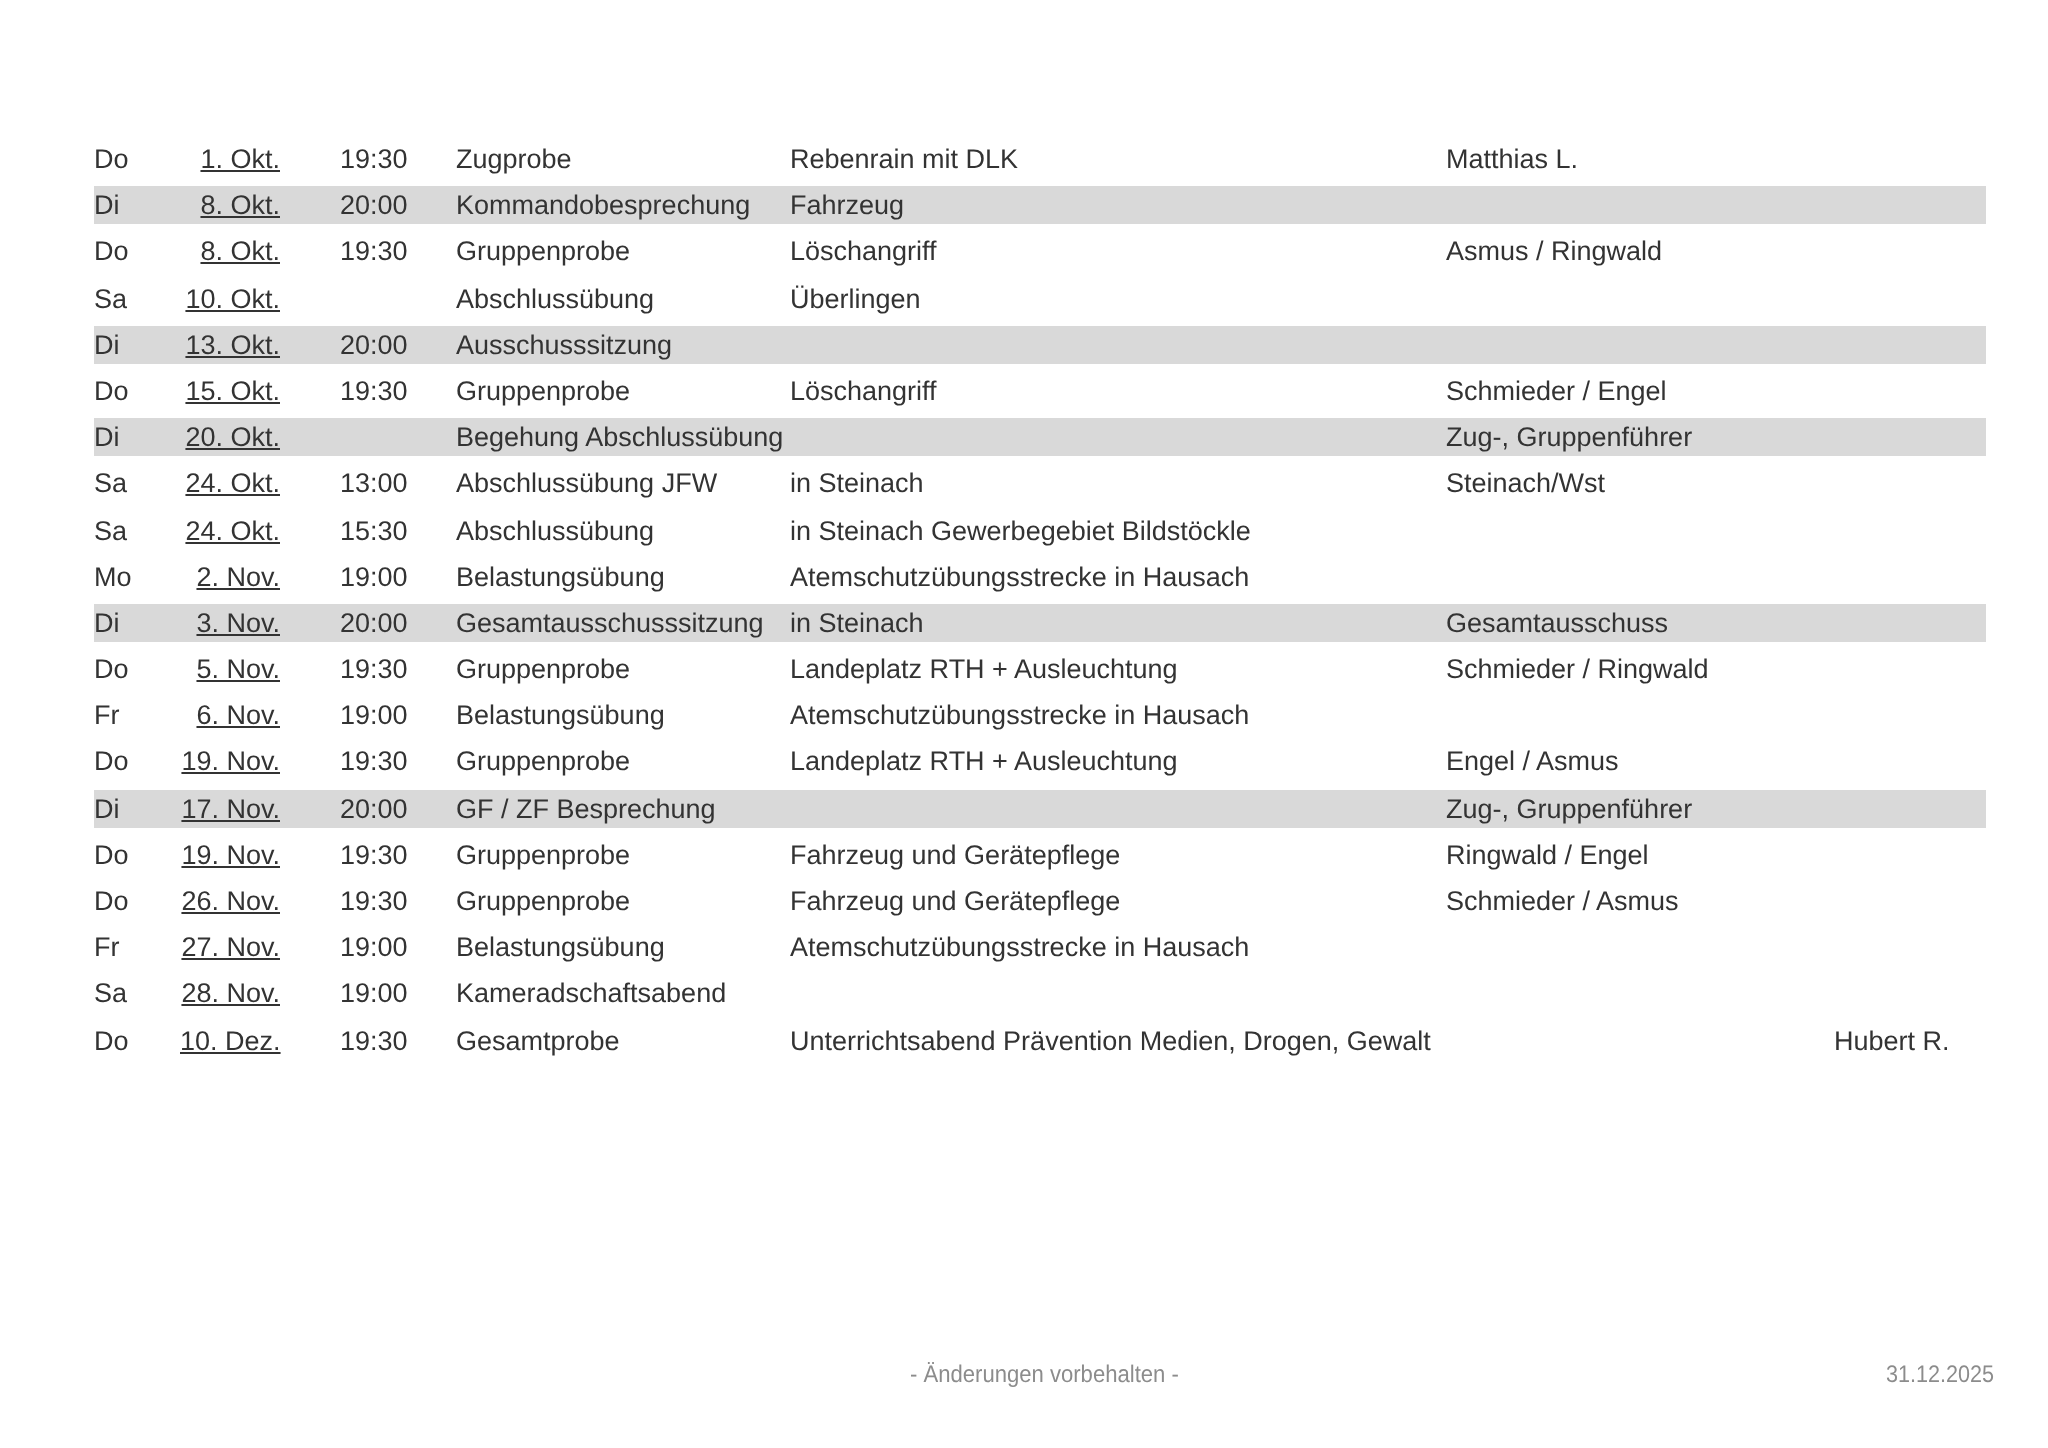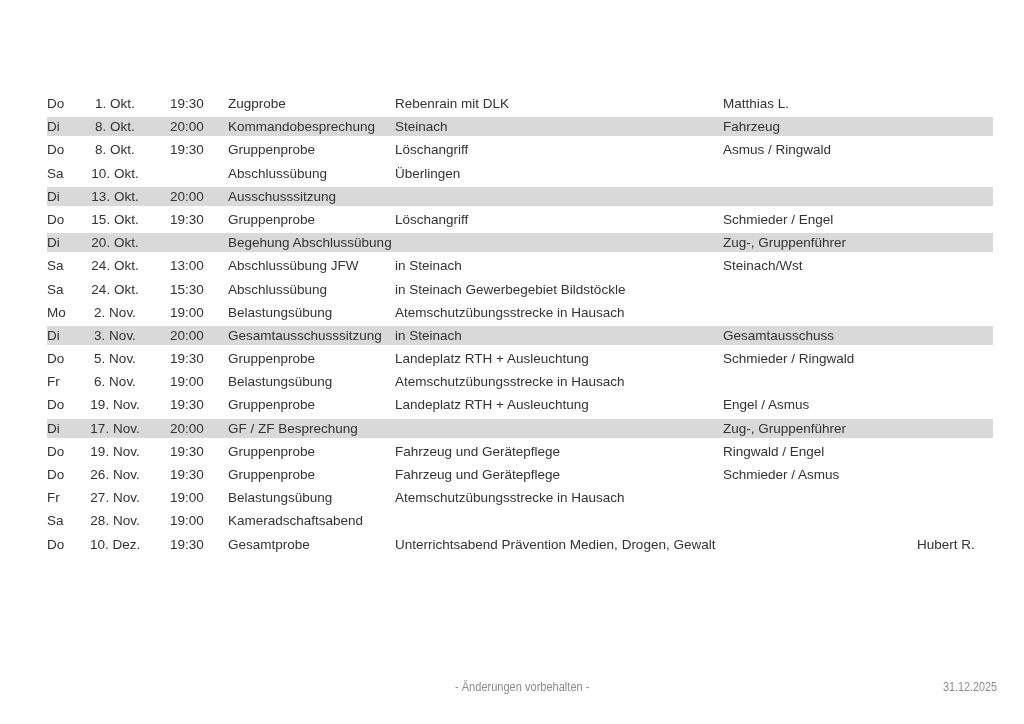--- a/index.html
+++ b/index.html
@@ -11,21 +11,21 @@
     width: 1024px;
     height: 724px;
     position: relative;
     overflow: hidden;
     font-family: "Liberation Sans", sans-serif;
     color: #333333;
   }
   .schedule-table {
     position: absolute;
     left: 47px;
-    top: 92px;
+    top: 68px;
     width: 946px;
   }
   .row {
     position: relative;
     height: 23.2px;
     display: grid;
     grid-template-columns: 43px 50px 88px 167px 328px 194px 76px;
     align-items: center;
     font-size: 13.5px;
     white-space: nowrap;
@@ -39,21 +39,21 @@
   .row.shaded::before {
     content: "";
     position: absolute;
     left: 0;
     right: 0;
     top: 2px;
     bottom: 2px;
     background: #d9d9d9;
     z-index: 0;
   }
-  .cell-date { text-align: center; }
+  .cell-date { text-align: right; text-decoration: underline; }
   .cell-time { padding-left: 30px; box-sizing: border-box; }
   .page-footer-note {
     position: absolute;
     top: 680px;
     left: 455px;
     font-size: 12px;
     line-height: 14px;
     color: #8c8c8c;
     transform: scaleX(0.92);
     transform-origin: left center;
@@ -81,21 +81,20 @@
     <div class="cell-time">19:30</div>
     <div class="cell-event">Zugprobe</div>
     <div class="cell-details">Rebenrain mit DLK</div>
     <div class="cell-extra">Matthias L.</div>
   </div>
     <div class="row shaded">
     <div class="cell-day">Di</div>
     <div class="cell-date">8. Okt.</div>
     <div class="cell-time">20:00</div>
     <div class="cell-event">Kommandobesprechung</div>
-    <div class="cell-details">Steinach</div>
     <div class="cell-responsible">Fahrzeug</div>
     <div class="cell-extra"></div>
   </div>
     <div class="row">
     <div class="cell-day">Do</div>
     <div class="cell-date">8. Okt.</div>
     <div class="cell-time">19:30</div>
     <div class="cell-event">Gruppenprobe</div>
     <div class="cell-details">Löschangriff</div>
     <div class="cell-responsible">Asmus / Ringwald</div>

